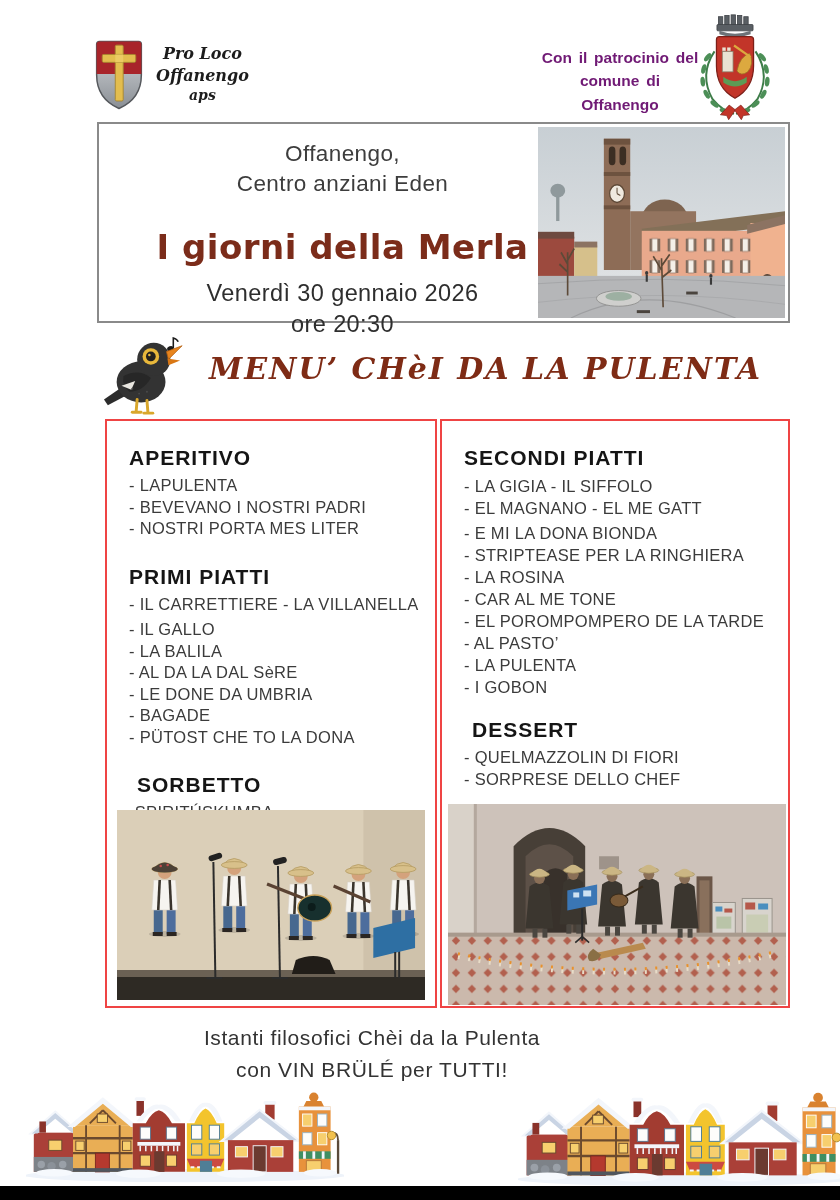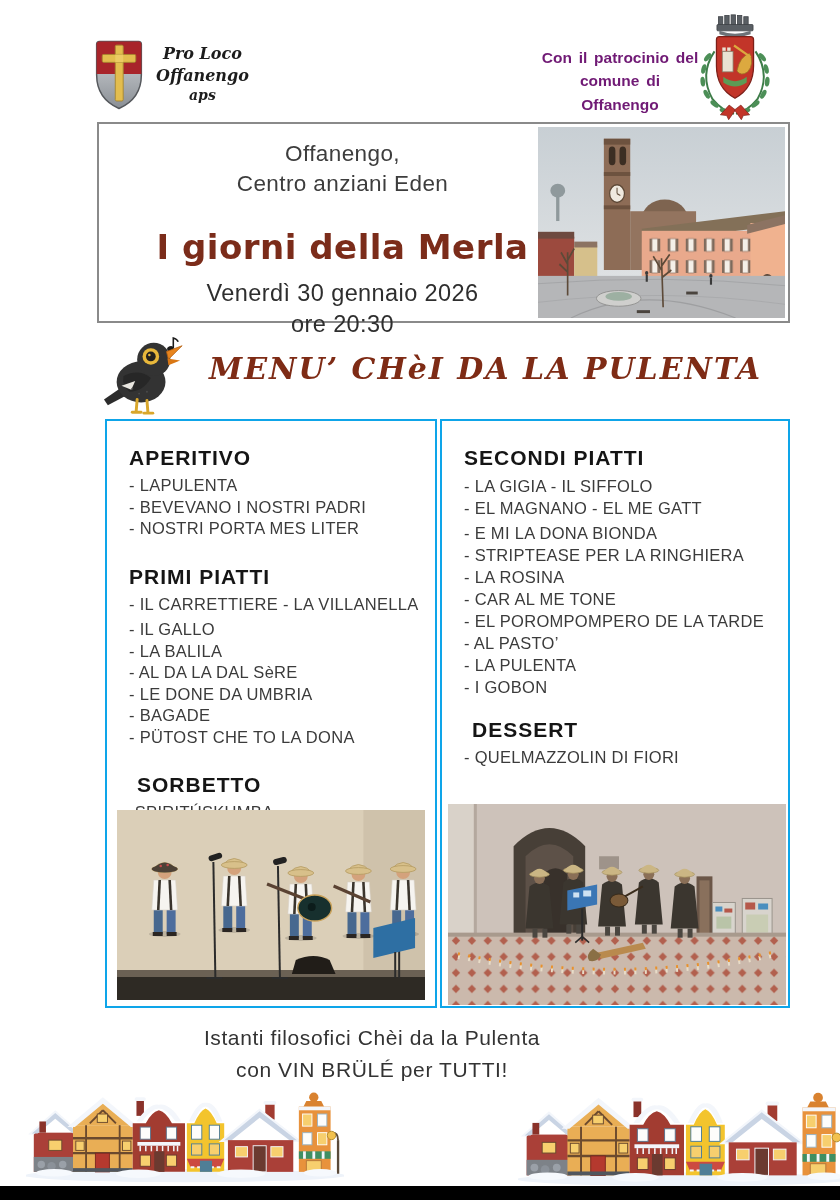--- a/index.html
+++ b/index.html
@@ -25,21 +25,21 @@
                color:#7b2c1a;margin:29px 0 11px;letter-spacing:0.5px;}
   .date{font-size:23.5px;color:#2e2e2e;line-height:1.3;letter-spacing:0.4px;}
   .event-photo{flex:1;margin:3px 3px 3px 0;}
 
   
   .bird{position:absolute;left:100px;top:335px;z-index:3;}
   .menu-title{position:absolute;left:187px;top:351px;font-family:"DejaVu Serif",serif;
               font-style:italic;font-weight:bold;font-size:30px;color:#7e2b15;letter-spacing:2px;white-space:nowrap;margin-left:22px;}
 
   
-  .menu-box{position:absolute;top:419px;height:589px;border:2px solid #0ea5e9;box-sizing:border-box;background:#fff;}
+  .menu-box{position:absolute;top:419px;height:589px;border:2px solid #ef4444;box-sizing:border-box;background:#fff;}
   .menu-box.left{left:105px;width:332px;}
   .menu-box.right{left:440px;width:350px;}
   .menu-inner{padding:25px 0 0 22px;}
   .sec{margin-bottom:25px;}
   .sec h3{margin:0 0 5px;font-size:21px;font-weight:bold;color:#151515;letter-spacing:1px;}
   .sec h3.indent{padding-left:8px;}
   .mi{font-size:16.5px;color:#3b3b3b;line-height:21.5px;letter-spacing:0.3px;white-space:nowrap;}
   .sec.secondi .mi{line-height:22px;}
   .photo{position:absolute;}
   .photo.ph-left{left:117px;top:810px;width:308px;height:190px;}
@@ -263,20 +263,21 @@
         <div class="mi">- LA ROSINA</div>
         <div class="mi">- CAR AL ME TONE</div>
         <div class="mi">- EL POROMPOMPERO DE LA TARDE</div>
         <div class="mi">- AL PASTO’</div>
         <div class="mi">- LA PULENTA</div>
         <div class="mi">- I GOBON</div>
       </div>
       <div class="sec">
         <h3 class="indent">DESSERT</h3>
         <div class="mi">- QUELMAZZOLIN DI FIORI</div>
+        <div class="mi">- SORPRESE DELLO CHEF</div>
       </div>
     </div>
   </div>
 
   <div class="photo ph-left">
     <svg width="100%" height="100%" viewBox="0 0 310 190" preserveAspectRatio="none">
       <defs>
         <g id="musico">
           <ellipse cx="0" cy="62" rx="16" ry="3" fill="#00000022"></ellipse>
           <rect x="-11" y="36" width="9" height="26" fill="#47688f"></rect>

